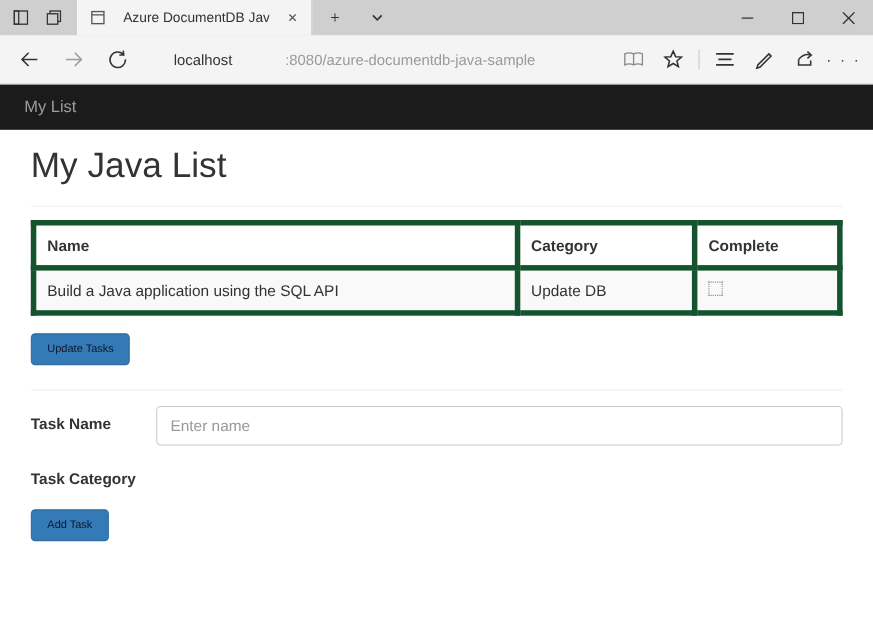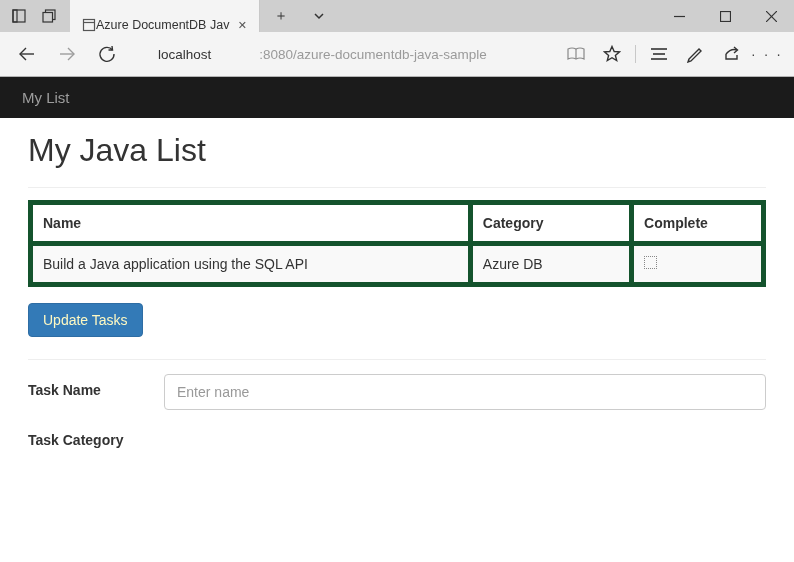--- a/index.html
+++ b/index.html
@@ -11,21 +11,21 @@
     width: 794px;
     height: 562px;
     overflow: hidden;
   }
   
   .chrome { background: #cfcfcf; border-bottom: 1px solid #b3b3b3; }
   .titlebar { height: 32px; display: flex; align-items: stretch; }
   .tb-left { display: flex; align-items: center; gap: 4px; padding-left: 6px; }
   .tb-icn { width: 26px; height: 32px; display: flex; align-items: center; justify-content: center; color: #333; }
   .tab {
-    display: flex; align-items: flex-end; gap: 0;
+    display: flex; align-items: center; gap: 16px;
     background: #f4f4f4; padding: 0 12px; height: 32px;
     border-right: 1px solid #c8c8c8;
     min-width: 190px;
     margin-left: 4px;
   }
   .tab .favicon { width: 14px; height: 14px; }
   .tab-title { font-size: 12.5px; color: #333; flex: 1; white-space: nowrap; overflow: hidden; text-overflow: clip; }
   .tab-close { font-size: 11px; color: #555; }
   .new-tab, .tab-more { width: 34px; display: flex; align-items: center; justify-content: center; color: #333; }
   .tb-right { margin-left: auto; display: flex; }
@@ -49,25 +49,25 @@
   .page { background: #fff; }
   .navbar { background: #1b1b1b; color: #9d9d9d; padding: 12px 22px; font-size: 15px; }
   .container { padding: 14px 28px; }
   h1 { font-size: 32px; font-weight: 500; color: #333; margin-bottom: 18px; }
   hr { border: none; border-top: 1px solid #eee; margin: 12px 0; }
   table { width: 100%; border-collapse: collapse; border: 1px solid #ddd; }
   th, td { padding: 10px 10px; text-align: left; border: 5px solid #14532d; font-size: 14px; }
   th { background: #fff; font-weight: 700; }
   tbody tr { background: #f9f9f9; }
   .btn {
-    background: #337ab7; color: #fef9c3; border: 1px solid #2e6da4;
-    padding: 8px 14px; border-radius: 4px; font-size: 14px; cursor: pointer;
+    background: #337ab7; color: #0f172a; border: 1px solid #2e6da4;
+    padding: 8px 14px; border-radius: 4px; font-size: 10px; cursor: pointer;
     margin-top: 16px;
   }
-  .form-row { display: flex; gap: 26px; margin: 14px 0; align-items: flex-start; }
+  .form-row { display: flex; gap: 4px; margin: 14px 0; align-items: flex-start; }
   .form-label { width: 110px; font-weight: 700; font-size: 14px; padding-top: 8px; }
   .form-input {
     flex: 1; height: 36px; border: 1px solid #ccc; border-radius: 4px;
     padding: 0 12px; font-size: 14px; color: #404040;
   }
   .form-input::placeholder { color: #999; }
   .checkbox-box {
     width: 13px; height: 13px; border: 1px dotted #888; display: inline-block;
   }
 </style>
@@ -195,28 +195,29 @@
       <thead>
         <tr>
           <th style="width:60%">Name</th>
           <th style="width:22%">Category</th>
           <th style="width:18%">Complete</th>
         </tr>
       </thead>
       <tbody>
         <tr>
           <td>Build a Java application using the SQL API</td>
-          <td>Azure DB</td>
+          <td>Update DB</td>
           <td><span class="checkbox-box"></span></td>
         </tr>
       </tbody>
     </table>
     <button class="btn">Update Tasks</button>
     <hr style="margin-top:22px">
     <div class="form-row">
       <div class="form-label">Task Name</div>
       <input class="form-input" placeholder="Enter name" style="">
     </div>
     <div class="form-row">
       <div class="form-label">Task Category</div>
     </div>
+    <button class="btn" style="margin-top:6px">Add Task</button>
   </div>
 </div>
 
 </body></html>

